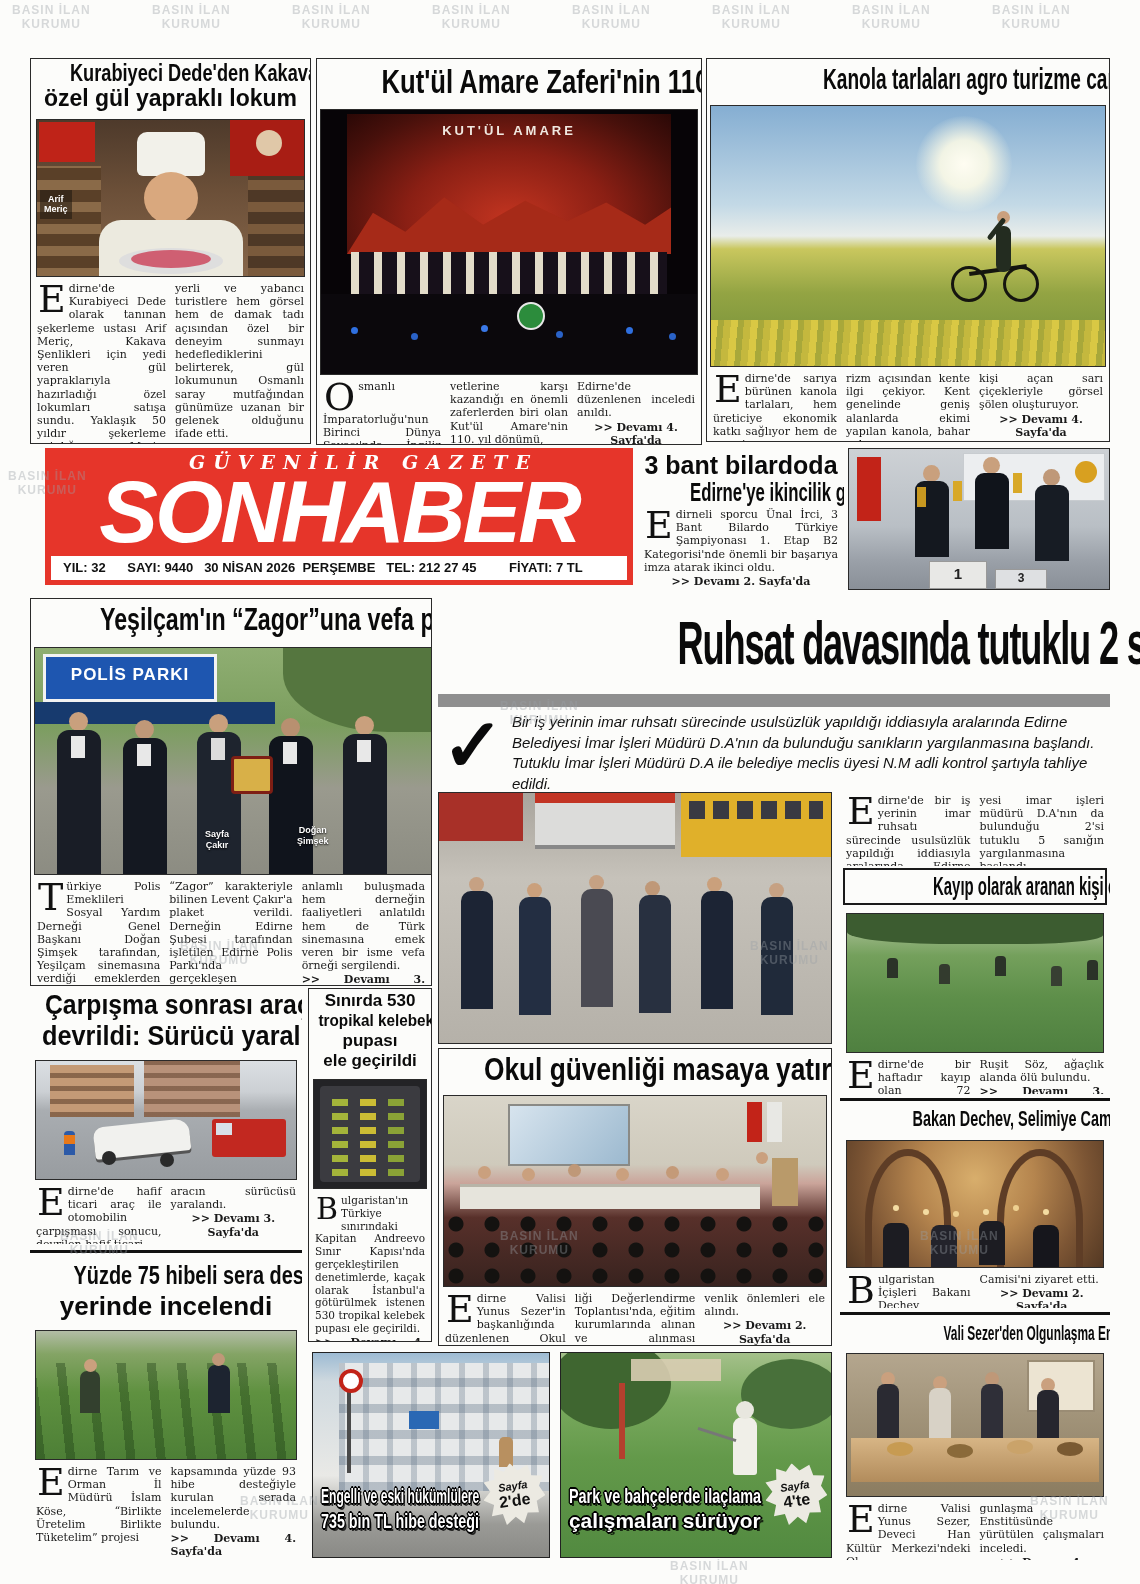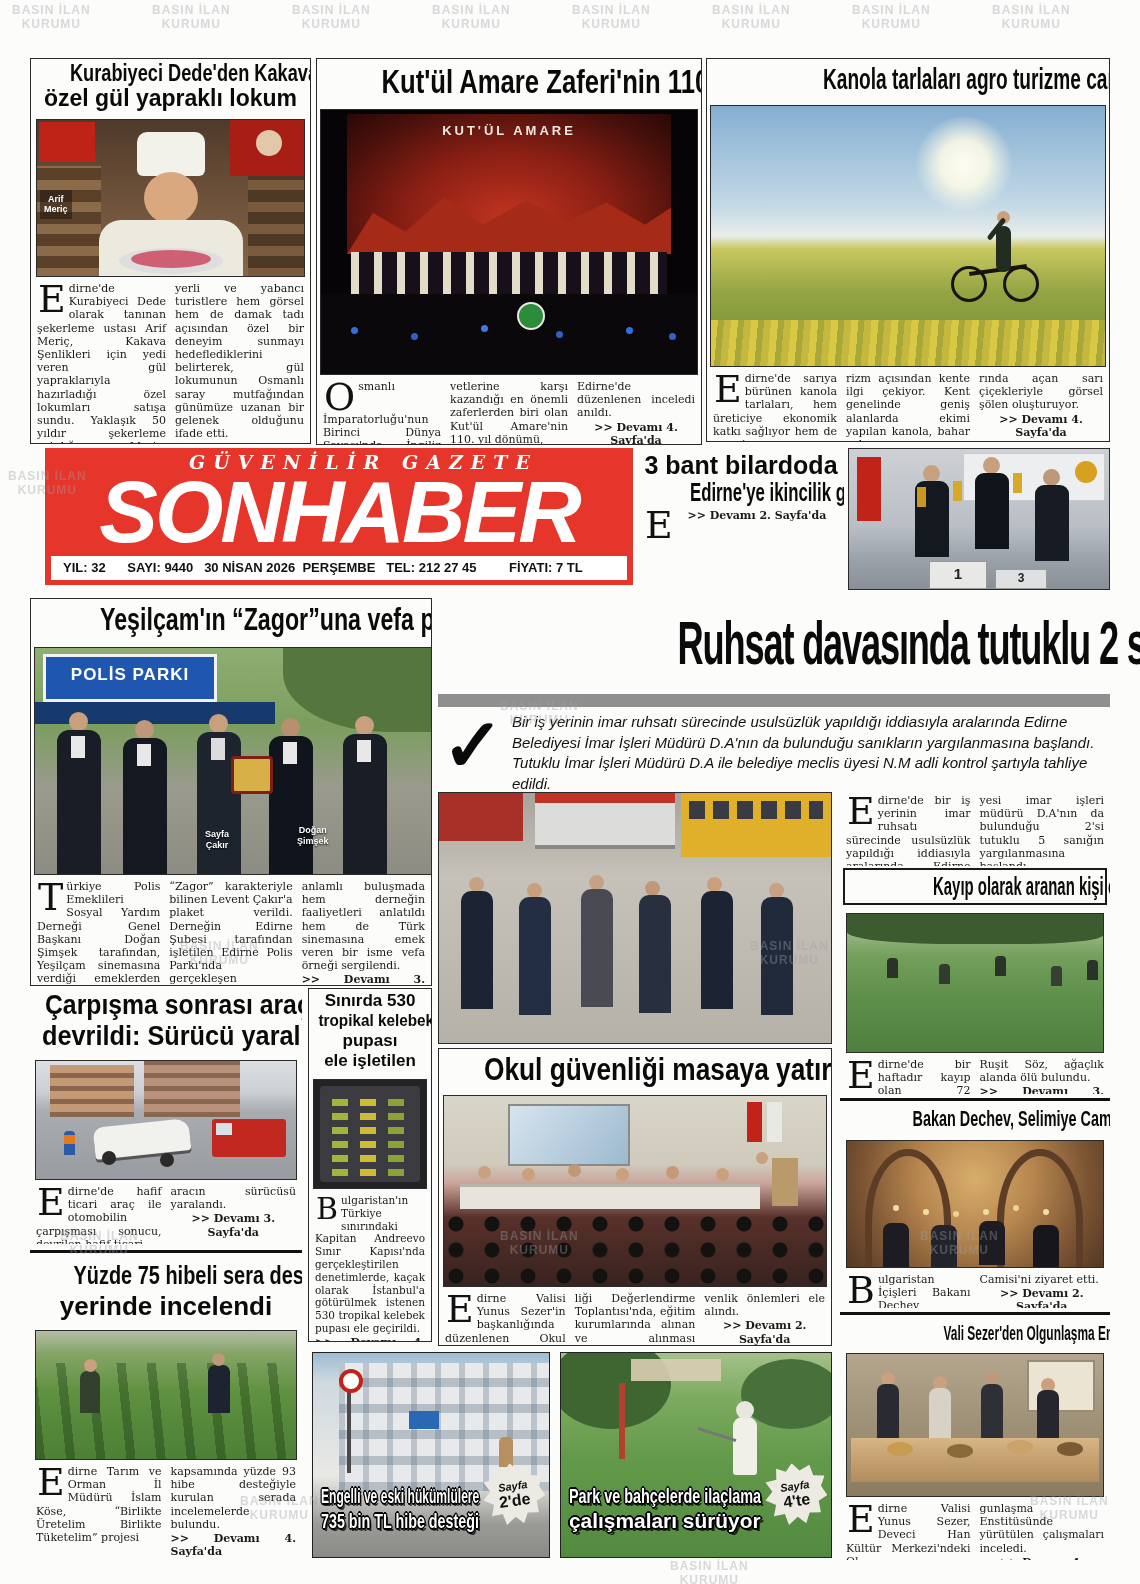--- a/index.html
+++ b/index.html
@@ -291,35 +291,35 @@
       <div class="n-wl"></div>
       <div class="n-wr"></div>
       <div class="n-fr"></div>
       <div class="n-bd"></div>
       <div class="n-hd"></div>
       <div class="n-ar"></div>
     </div>
     <div class="body">
       <div class="col"><span class="dc">E</span><span>dirne'de sarıya bürünen kanola tarlaları, hem üreticiye ekonomik katkı sağlıyor hem de agro tu-</span></div>
       <div class="col"><span>rizm açısından kente ilgi çekiyor. Kent genelinde geniş alanlarda ekimi yapılan kanola, bahar ayla-</span></div>
-      <div class="col"><span>rında açan sarı çiçekleriyle görsel şölen oluşturuyor.</span><b class="more ctr">&gt;&gt; Devamı 4. Sayfa'da</b></div>
+      <div class="col"><span>kişi açan sarı çiçekleriyle görsel şölen oluşturuyor.</span><b class="more ctr">&gt;&gt; Devamı 4. Sayfa'da</b></div>
     </div>
   </section>
 
   <div id="masthead">
     <div id="mh-tagline">GÜVENİLİR GAZETE</div>
     <div id="mh-title"><span class="fit">SONHABER</span></div>
     <div id="mh-strip">YIL: 32      SAYI: 9440   30 NİSAN 2026  PERŞEMBE   TEL: 212 27 45         FİYATI: 7 TL</div>
   </div>
 
   <section class="blk" id="blk-bilardo">
     <div class="hl"><span class="fit">3 bant bilardoda</span></div>
     <div class="hl"><span class="fit" style="transform: scaleX(0.671141);">Edirne'ye ikincilik gururu</span></div>
     <div class="body">
-      <span class="dc">E</span>
+      <span class="dc">E</span><span>dirneli sporcu Ünal İrci, 3 Bant Bilardo Türkiye Şampiyonası 1. Etap B2 Kategorisi'nde önemli bir başarıya imza atarak ikinci oldu.</span>
       <b class="more ctr">&gt;&gt; Devamı 2. Sayfa'da</b>
     </div>
   </section>
   <div class="ph" id="ph-bilardo">
     <div class="b-ban"></div>
     <div class="b-circ"></div>
     <div class="b-flag"></div>
     <div class="b-heads"></div>
     <div class="b-bodies"></div>
     <div class="b-troph"></div>
@@ -446,21 +446,21 @@
     <div class="body">
       <div class="col"><span class="dc">E</span><span>dirne Tarım ve Orman İl Müdürü İslam Köse, “Birlikte Üretelim Birlikte Tüketelim” projesi</span></div>
       <div class="col"><span>kapsamında yüzde 93 hibe desteğiyle kurulan serada incelemelerde bulundu.</span><b class="more">&gt;&gt; Devamı 4. Sayfa'da</b></div>
     </div>
   </section>
 
   <section class="blk bord" id="blk-kelebek">
     <div class="hl"><span class="fit">Sınırda 530</span></div>
     <div class="hl"><span class="fit" style="transform: scaleX(0.899225);">tropikal kelebek</span></div>
     <div class="hl"><span class="fit">pupası</span></div>
-    <div class="hl"><span class="fit">ele işletilen</span></div>
+    <div class="hl"><span class="fit">ele geçirildi</span></div>
     <div class="ph" id="ph-pupae">
       <div class="u-tray"></div>
       <div class="u-r1"></div>
       <div class="u-r2"></div>
       <div class="u-r3"></div>
     </div>
     <div class="body">
       <span class="dc">B</span><span>ulgaristan'ın Türkiye sınırındaki Kapitan Andreevo Sınır Kapısı'nda gerçekleştirilen denetimlerde, kaçak olarak İstanbul'a götürülmek istenen 530 tropikal kelebek pupası ele geçirildi.</span>
       <b class="more">&gt;&gt; Devamı 4. Sayfa'da</b>
     </div>

